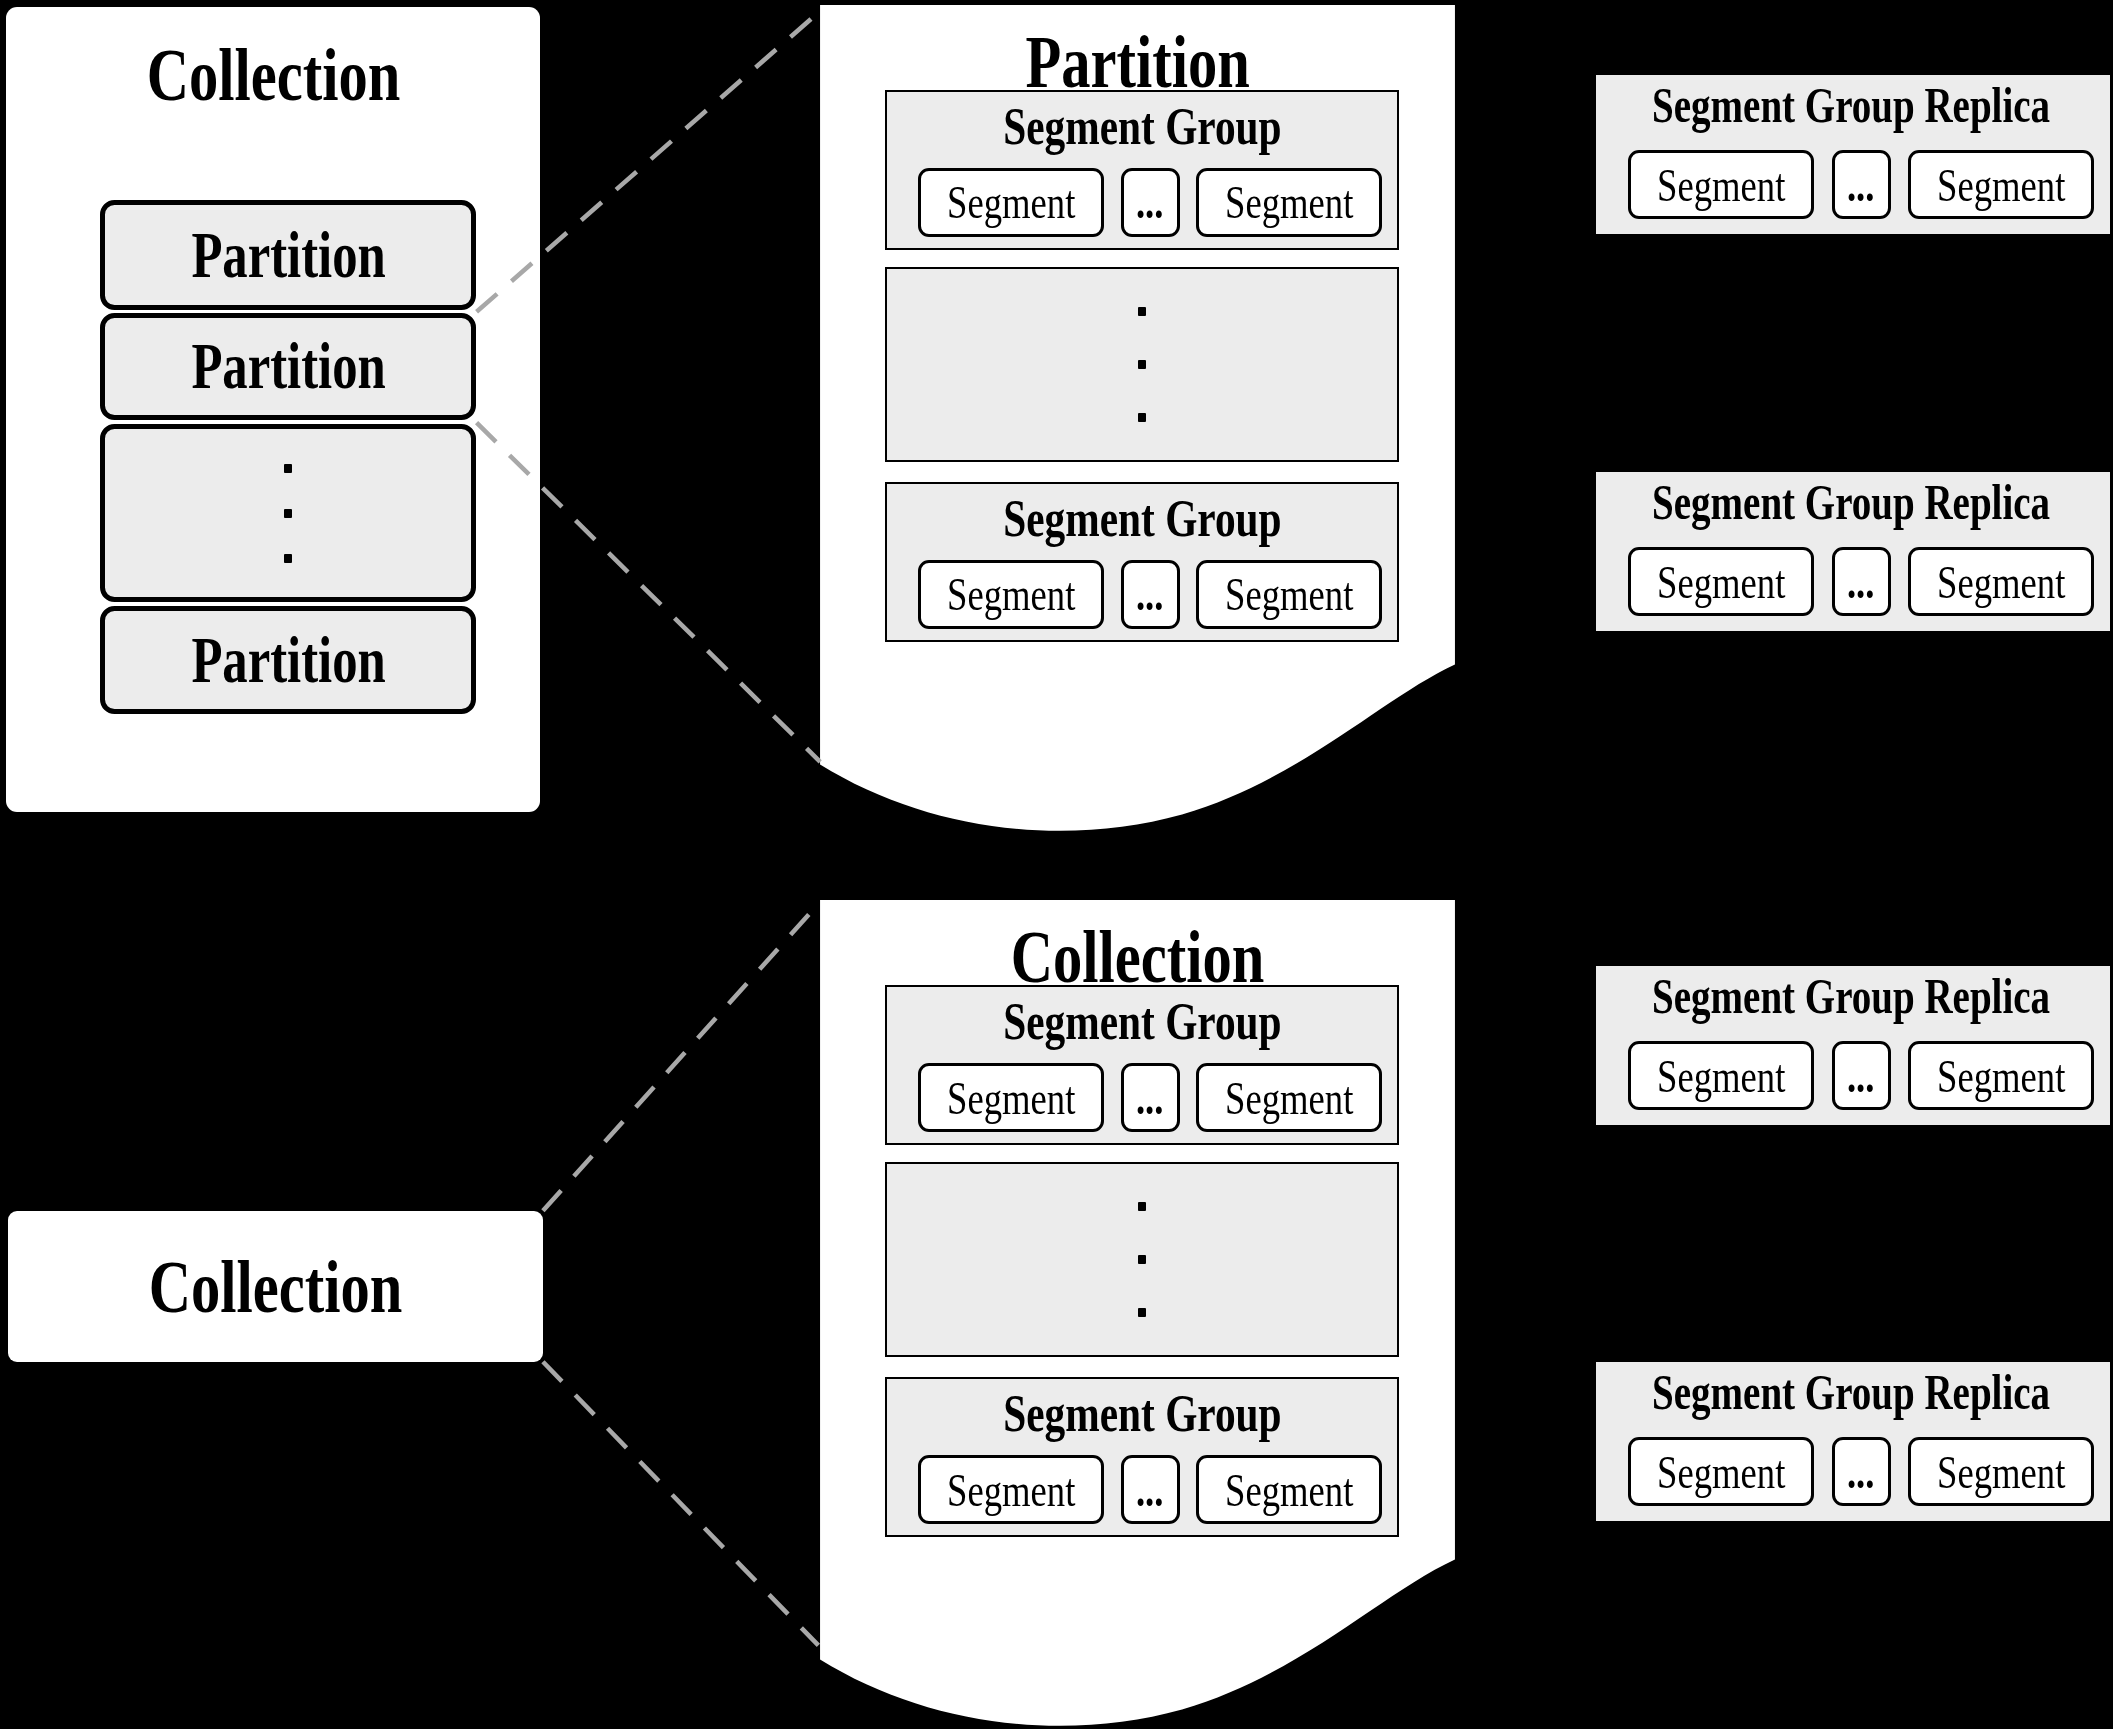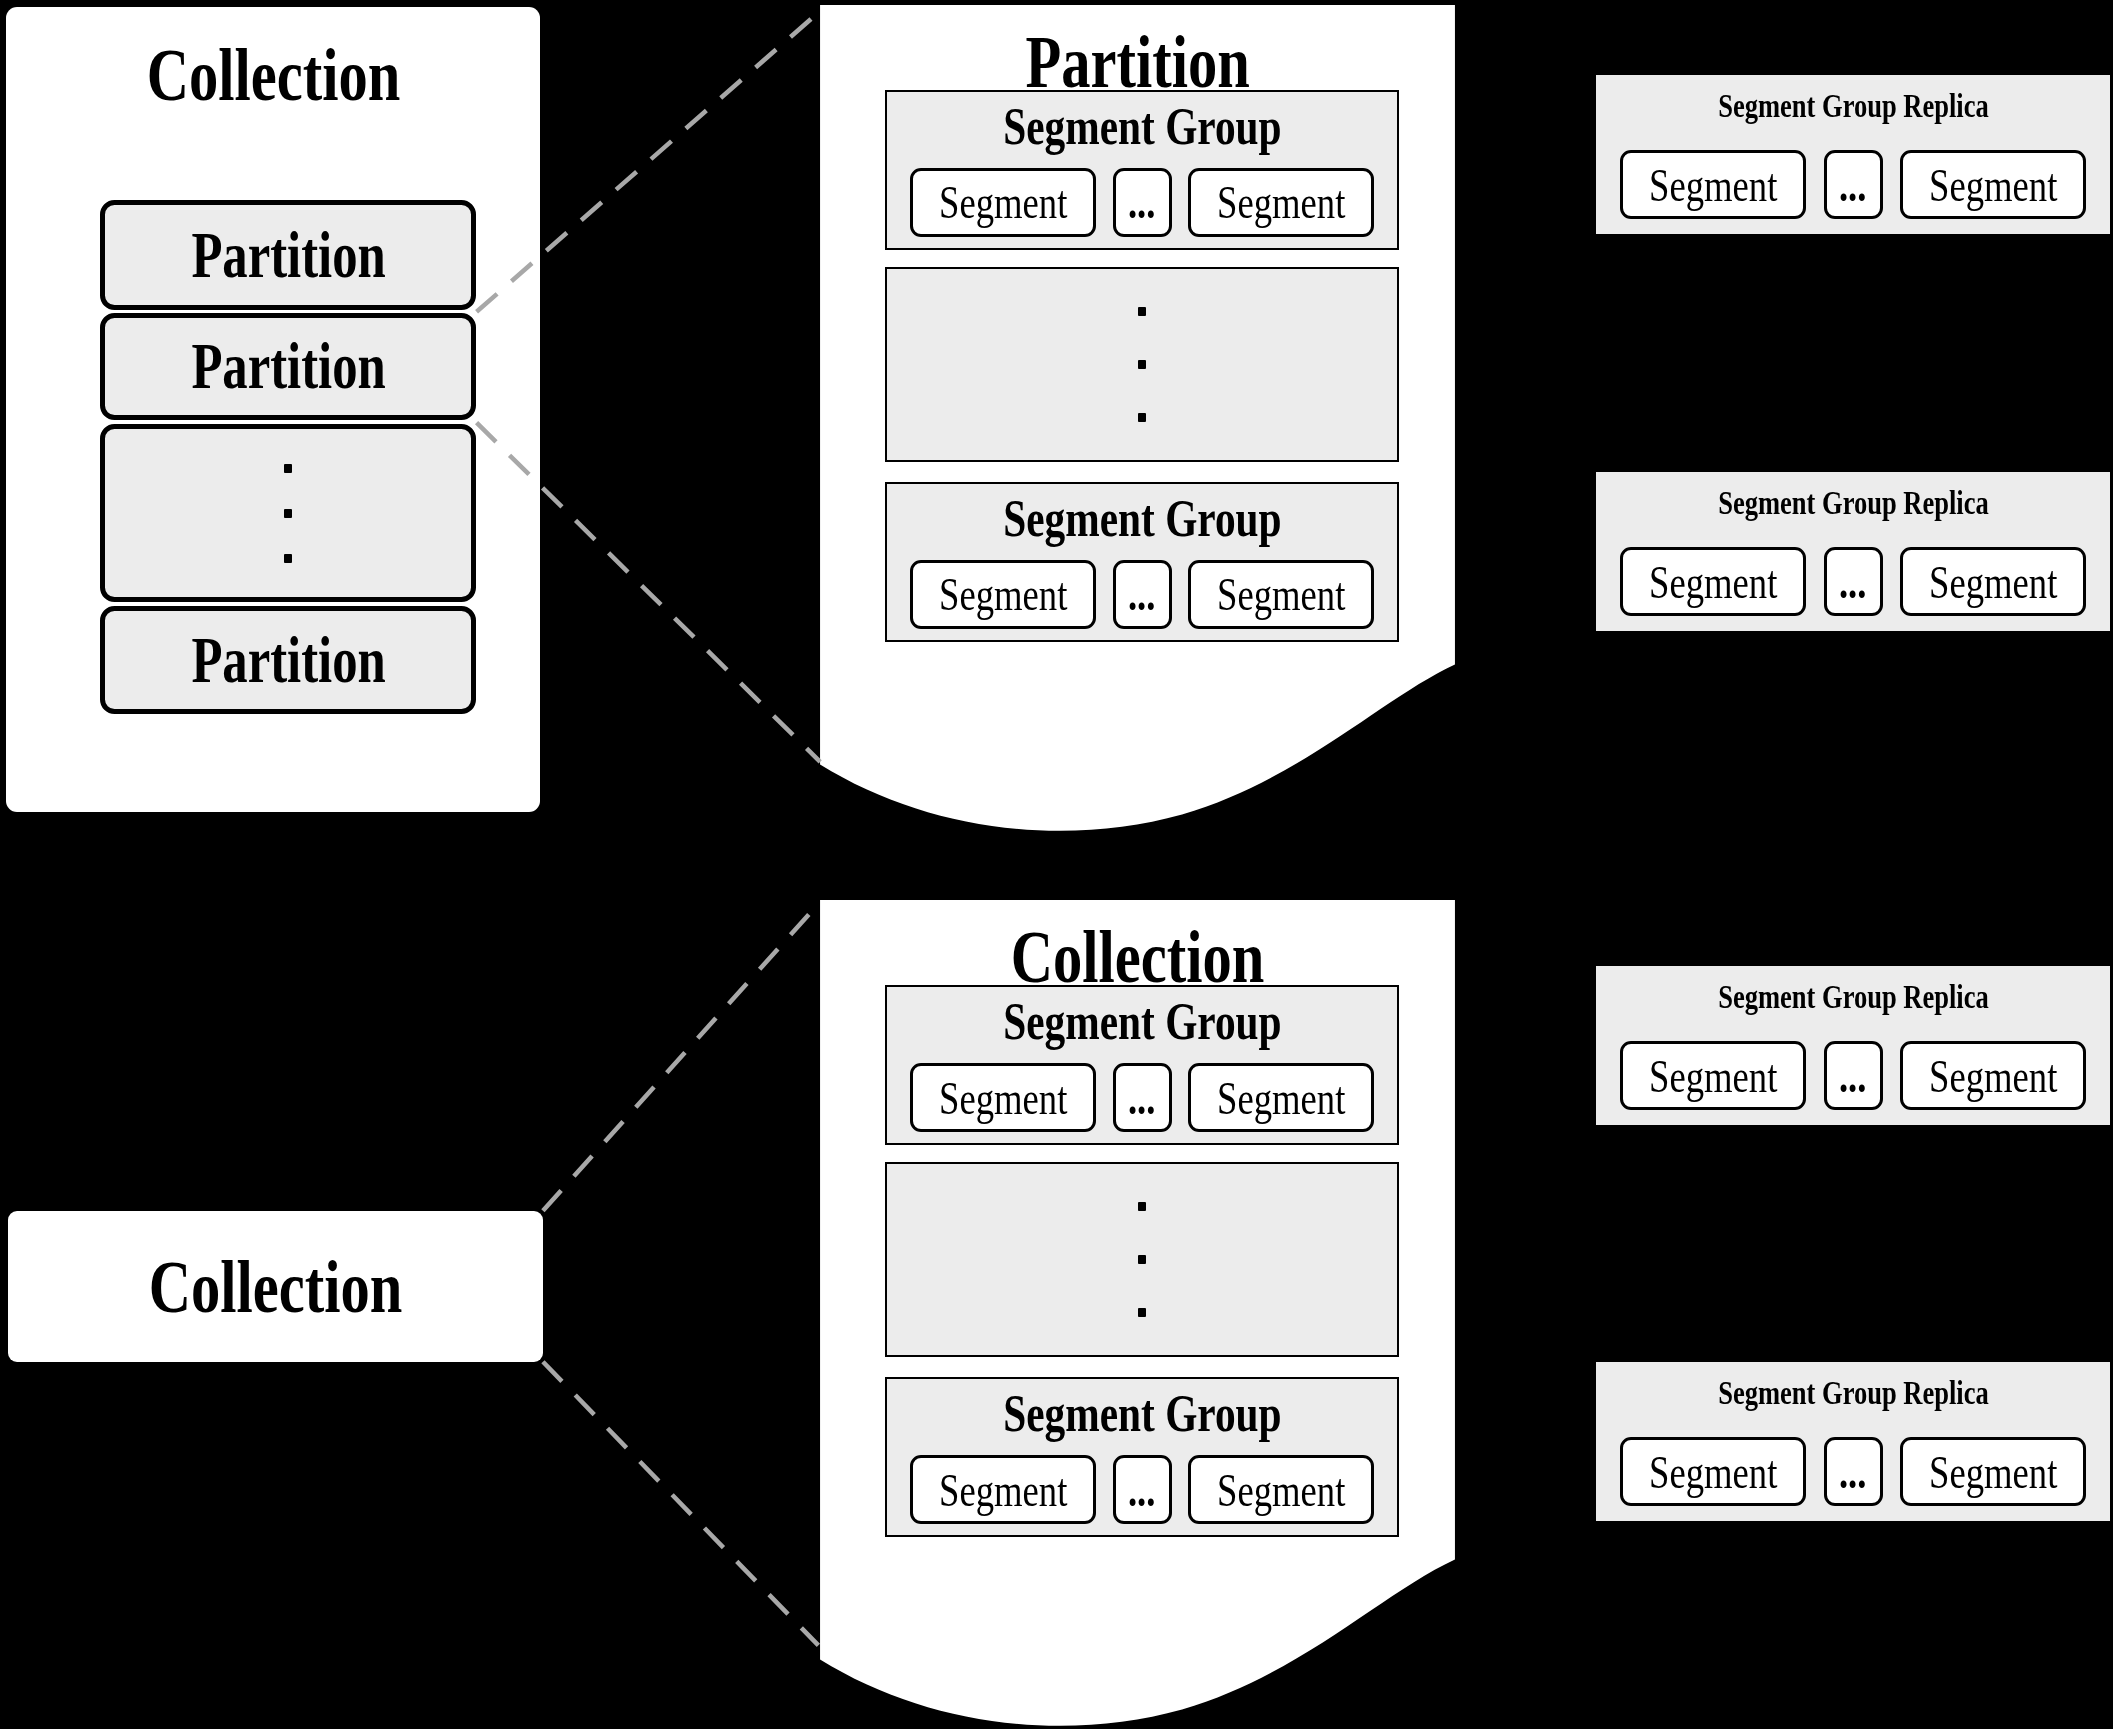--- a/index.html
+++ b/index.html
@@ -33,34 +33,34 @@
   .doc.d2{top:900px;}
   .doc-shape{position:absolute;left:0;top:0;}
   .doc-title{position:absolute;top:7.3px;left:0;width:100%;text-align:center;
     font-weight:bold;font-size:75px;line-height:100px;}
   .gbox{position:absolute;left:65px;width:514px;box-sizing:border-box;background:#ececec;border:2.7px solid #000;}
   .gbox.g1{top:85px;height:160px;}
   .gbox.gdots{top:262px;height:195px;display:flex;align-items:center;justify-content:center;}
   .gbox.g2{top:477px;height:160px;}
   .gbox-title{position:absolute;top:0;left:0;width:100%;text-align:center;
     font-weight:bold;font-size:53px;line-height:69px;}
-  .seg-row{position:absolute;top:76px;left:0;width:100%;display:flex;justify-content:center;gap:16.4px;}
+  .seg-row{position:absolute;top:76px;left:8px;width:100%;display:flex;justify-content:center;gap:16.4px;}
   .seg{height:69px;box-sizing:border-box;background:#fff;border:3.6px solid #000;border-radius:11px;
     display:flex;align-items:center;justify-content:center;font-size:47px;}
   .seg.wide{width:186px;}
   .seg.dots{width:59px;font-weight:bold;}
 
   
   .replica{position:absolute;left:1596px;width:514px;height:159px;background:#ececec;}
   .replica.p1{top:75px;}
   .replica.p2{top:472px;}
   .replica.p3{top:966px;}
   .replica.p4{top:1362px;}
-  .replica-title{position:absolute;top:0;left:0;width:100%;text-align:center;
-    font-weight:bold;font-size:34px;line-height:61px;}
+  .replica-title{position:absolute;top:0;left:0;width:100%;
+    font-weight:bold;font-size:50px;line-height:61px;}
   .replica .seg-row{top:75px;gap:17.3px;}
 
   
   .cnode{position:absolute;left:8.2px;top:1211px;width:535px;height:151px;background:#fff;border-radius:9px;
     display:flex;align-items:center;justify-content:center;font-weight:bold;font-size:75px;}
 
   .connectors{position:absolute;left:0;top:0;pointer-events:none;}
 </style>
 </head>
 <body>

